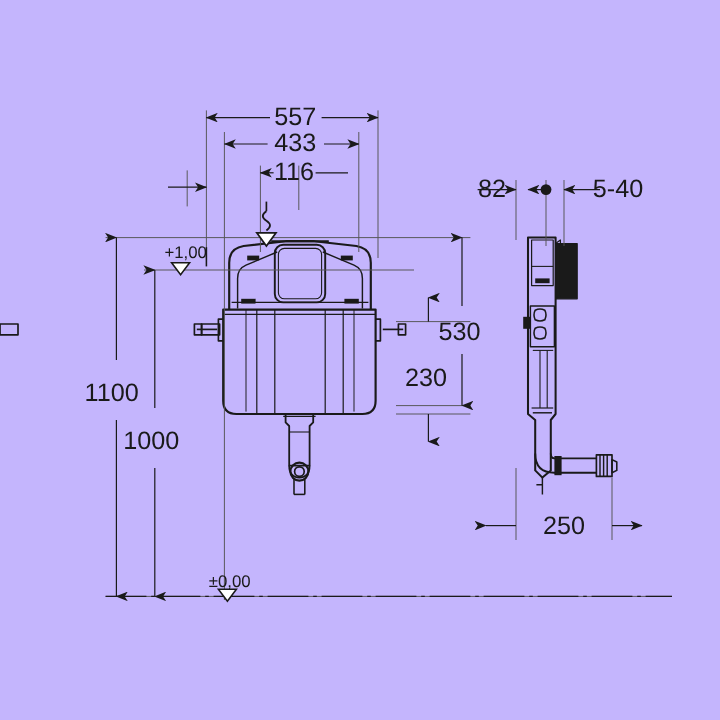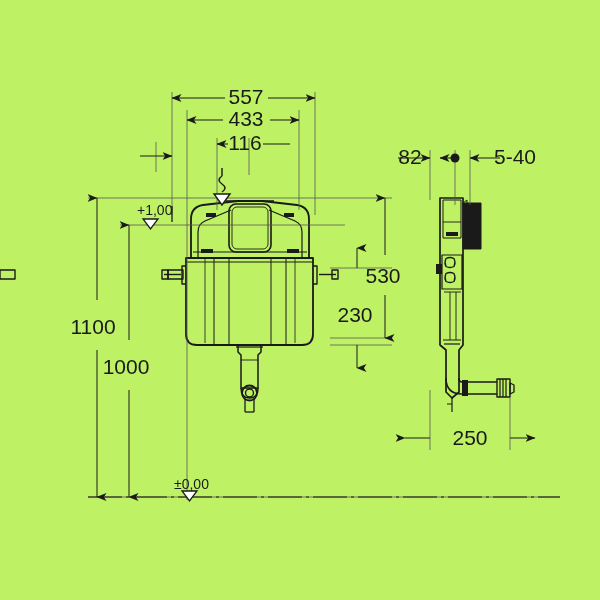--- a/index.html
+++ b/index.html
@@ -1,18 +1,18 @@
 <!DOCTYPE html>
 <html><head>
 <meta charset="utf-8">
 <style>
   html,body{margin:0;padding:0;background:#ffffff;}
   body{width:600px;height:600px;overflow:hidden;
        font-family:"Liberation Sans",sans-serif;}
-  #stage{position:relative;width:600px;height:600px;background:#bef264;}
+  #stage{position:relative;width:600px;height:600px;background:#c4b5fd;}
   svg{display:block;}
   text{font-family:"Liberation Sans",sans-serif;fill:#1a1a1a;}
 </style>
 </head>
 <body>
 
 <div id="stage">
 <svg width="600" height="600" viewBox="0 0 600 600">
 
   <defs>

